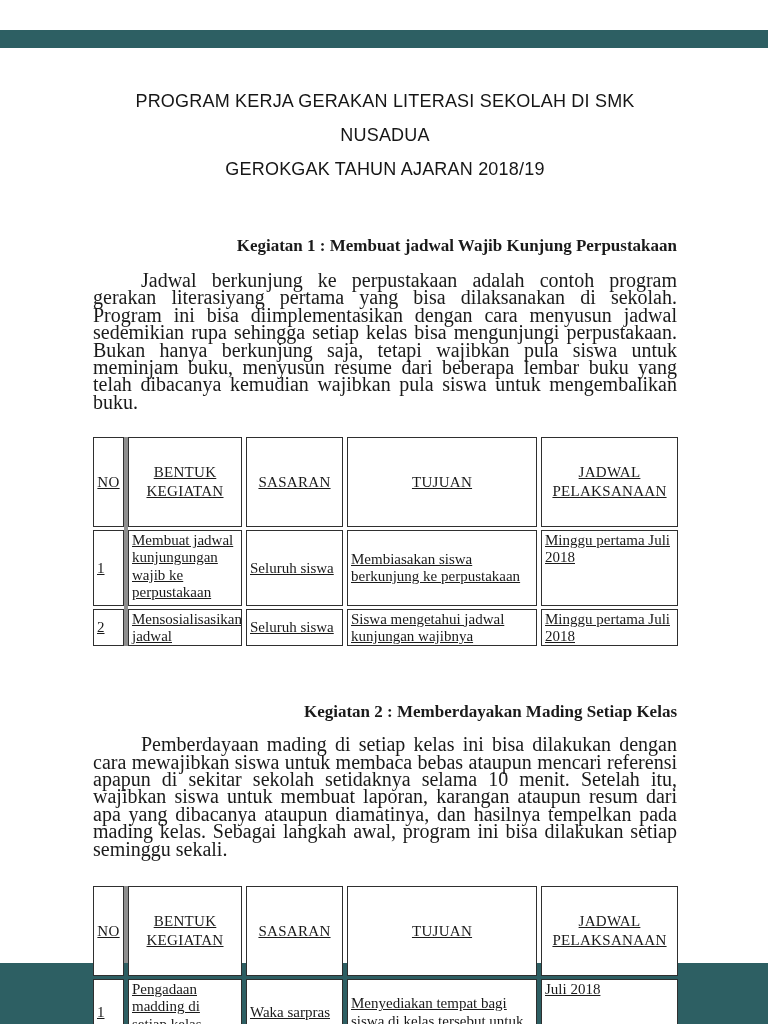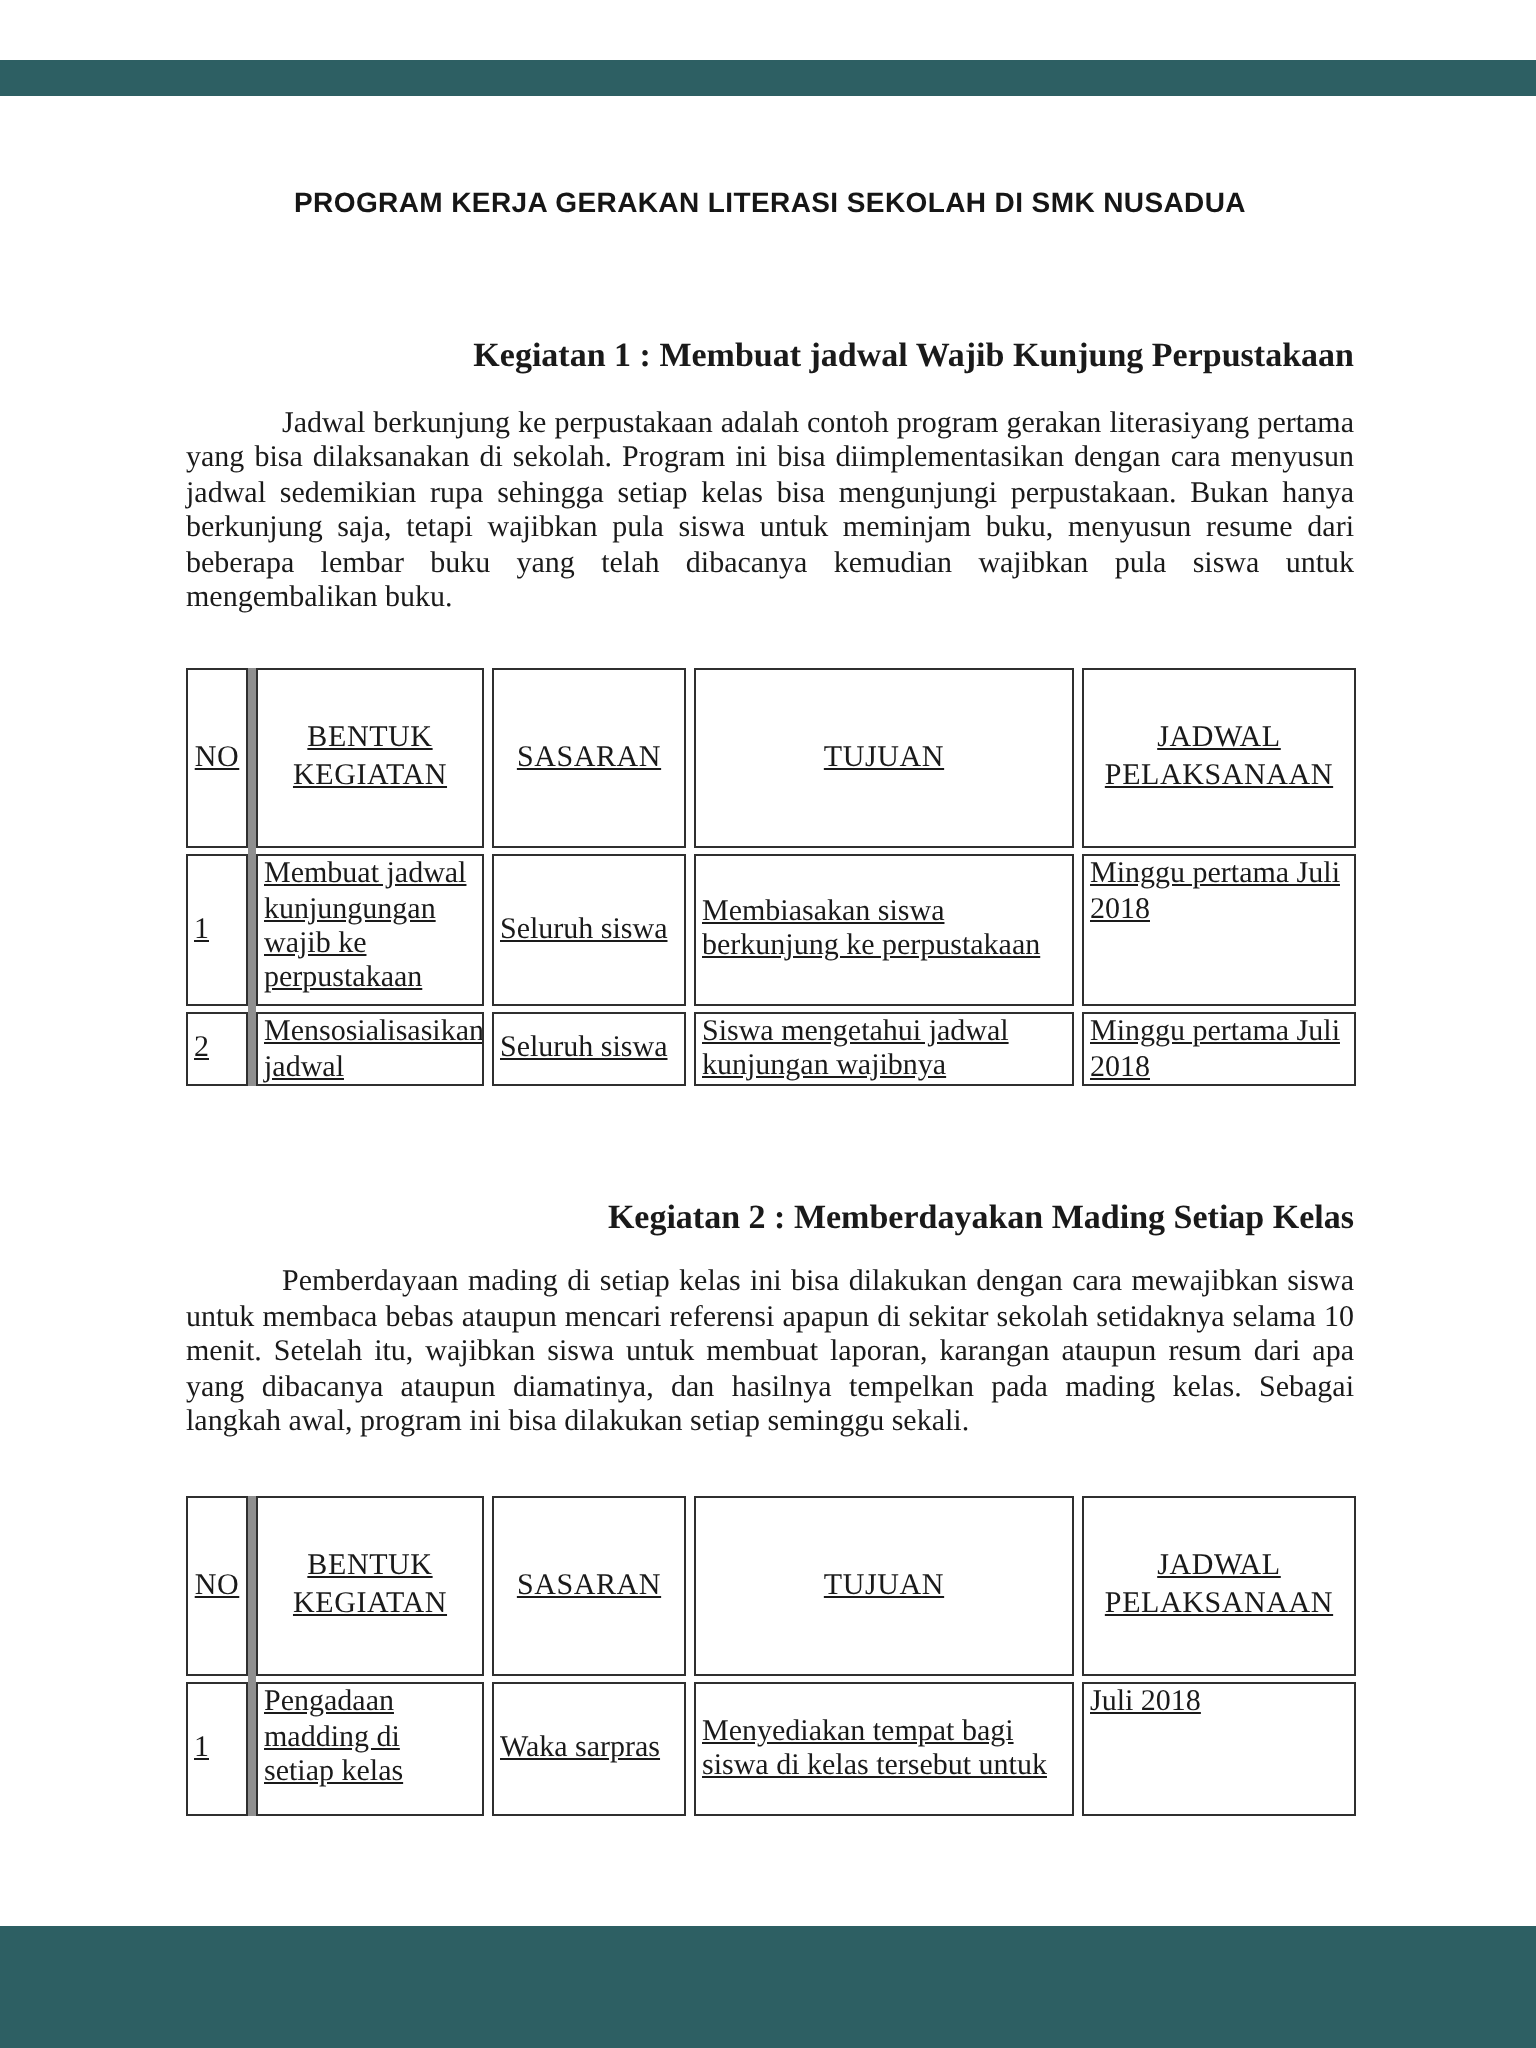--- a/index.html
+++ b/index.html
@@ -14,37 +14,37 @@
   .chrome-bar{position:absolute;left:0;width:768px;background:#2d5f63;}
   .chrome-bar.top{top:30px;height:18px;}
   .chrome-bar.bottom{bottom:0;height:61px;}
 
   .content{position:absolute;left:93px;top:0;width:584px;}
 
   .title{
     margin-top:84px;
     text-align:center;
     font-family:"Liberation Sans", sans-serif;
-    font-weight:bold;
-    font-size:14px;
+    font-weight:normal;
+    font-size:18px;
     line-height:34px;
     letter-spacing:0.2px;
     color:#161616;
   }
   .heading{
     font-weight:bold;
     font-size:17px;
     line-height:20px;
     text-align:right;
   }
   .h1{margin-top:50px;}
   .h2{margin-top:56px;margin-left:16px;}
   .para{
     margin-top:16px;
-    font-size:15px;
+    font-size:20px;
     line-height:17.4px;
     text-align:justify;
     text-indent:48px;
   }
   .para.p2{margin-top:14px;}
 
   .lit-table{
     position:relative;
     display:grid;
     grid-template-columns:31px 114px 97px 190px 137px;
@@ -85,20 +85,21 @@
 <body>
 
 <div class="screen">
 
   <div class="chrome-bar top"></div>
 
   <div class="content">
 
     <div class="title">
       <div>PROGRAM KERJA GERAKAN LITERASI SEKOLAH DI SMK NUSADUA</div>
+      <div>GEROKGAK TAHUN AJARAN 2018/19</div>
     </div>
 
     <div class="heading h1">Kegiatan 1 : Membuat jadwal Wajib Kunjung Perpustakaan</div>
 
     <div class="para">Jadwal berkunjung ke perpustakaan adalah contoh program gerakan literasiyang pertama yang bisa dilaksanakan di sekolah. Program ini bisa diimplementasikan dengan cara menyusun jadwal sedemikian rupa sehingga setiap kelas bisa mengunjungi perpustakaan. Bukan hanya berkunjung saja, tetapi wajibkan pula siswa untuk meminjam buku, menyusun resume dari beberapa lembar buku yang telah dibacanya kemudian wajibkan pula siswa untuk mengembalikan buku.</div>
 
     <div class="lit-table t1">
       <div class="gray-strip"></div>
 
       <div class="cell hd">NO</div>

